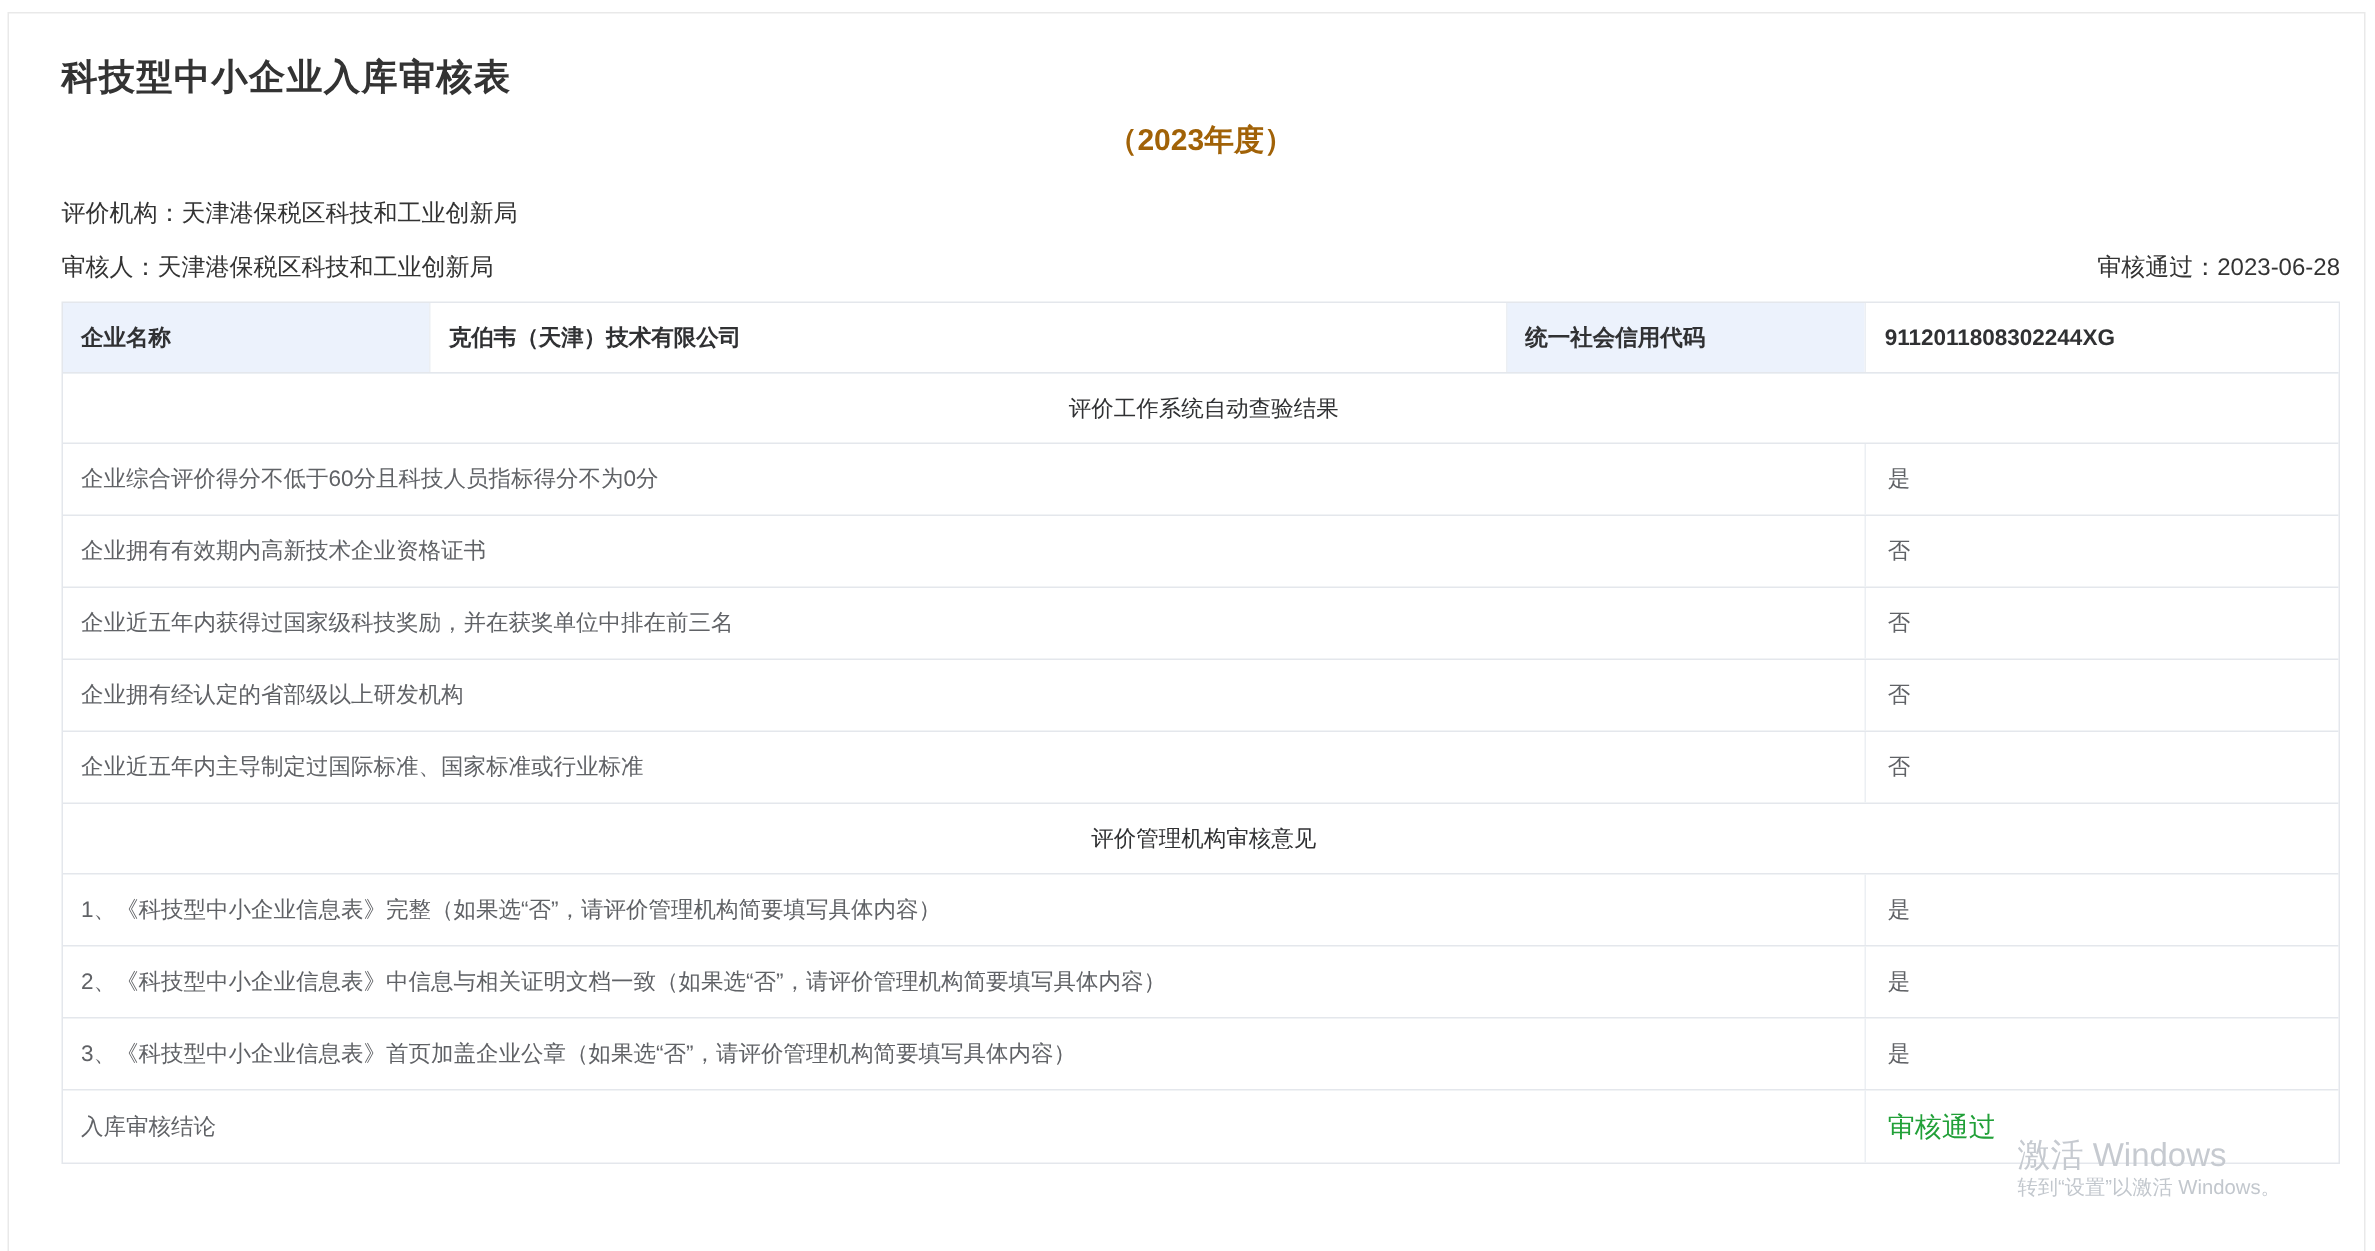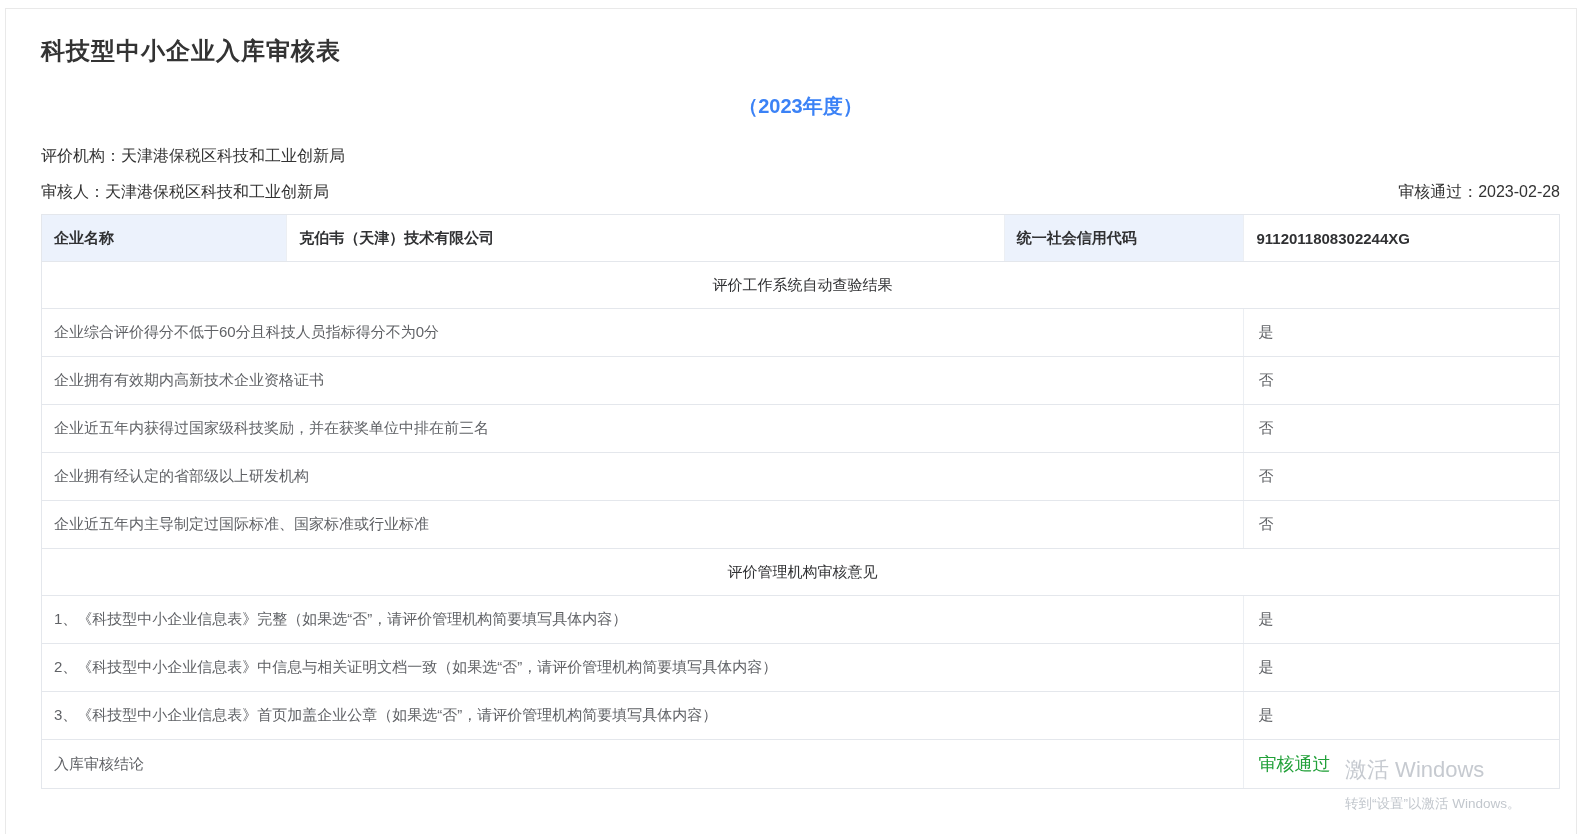--- a/index.html
+++ b/index.html
@@ -23,22 +23,22 @@
     font-size: 24px;
     font-weight: 600;
     color: #333;
     margin-top: 26px;
     letter-spacing: 1px;
   }
   .subtitle {
     text-align: center;
     font-size: 20px;
     font-weight: 600;
-    color: #3b82f6;
-    margin-top: 26px;
+    color: #a16207;
+    margin-top: 13px;
   }
   .meta { margin-top: 22px; font-size: 16px; color: #333; }
   .meta-line { height: 28px; line-height: 28px; margin-bottom: 8px; position: relative; }
   .audit-date { position: absolute; right: 0; top: 0; }
 
   .audit-table {
     margin-top: 6px;
     border: 1px solid #e4e7ec;
     font-size: 15px;
     color: #606266;
@@ -79,39 +79,39 @@
   .watermark {
     position: absolute;
     left: 1345px;
     top: 757px;
     pointer-events: none;
     color: #c7cbd1;
     line-height: 1.15;
     white-space: nowrap;
   }
   .watermark .wm1 { font-size: 22px; color: #c6cad0; }
-  .watermark .wm2 { font-size: 13.5px; color: #c2c7cd; margin-top: 14px; }
+  .watermark .wm2 { font-size: 13.5px; color: #c2c7cd; margin-top: 2px; }
 </style>
 </head>
 <body>
 
 <div class="card">
   <div class="content">
 
     <div class="title">科技型中小企业入库审核表</div>
     <div class="subtitle">（2023年度）</div>
 
     <div class="meta">
       <div class="meta-line">
         <span>评价机构：</span><span>天津港保税区科技和工业创新局</span>
       </div>
       <div class="meta-line">
         <span>审核人：</span><span>天津港保税区科技和工业创新局</span>
         <span class="audit-date">
-          <span>审核通过：</span><span>2023-02-28</span>
+          <span>审核通过：</span><span>2023-06-28</span>
         </span>
       </div>
     </div>
 
     <div class="audit-table">
 
       <div class="trow info-row">
         <div class="cell c-label">企业名称</div>
         <div class="cell c-name">克伯韦（天津）技术有限公司</div>
         <div class="cell c-code-label">统一社会信用代码</div>

